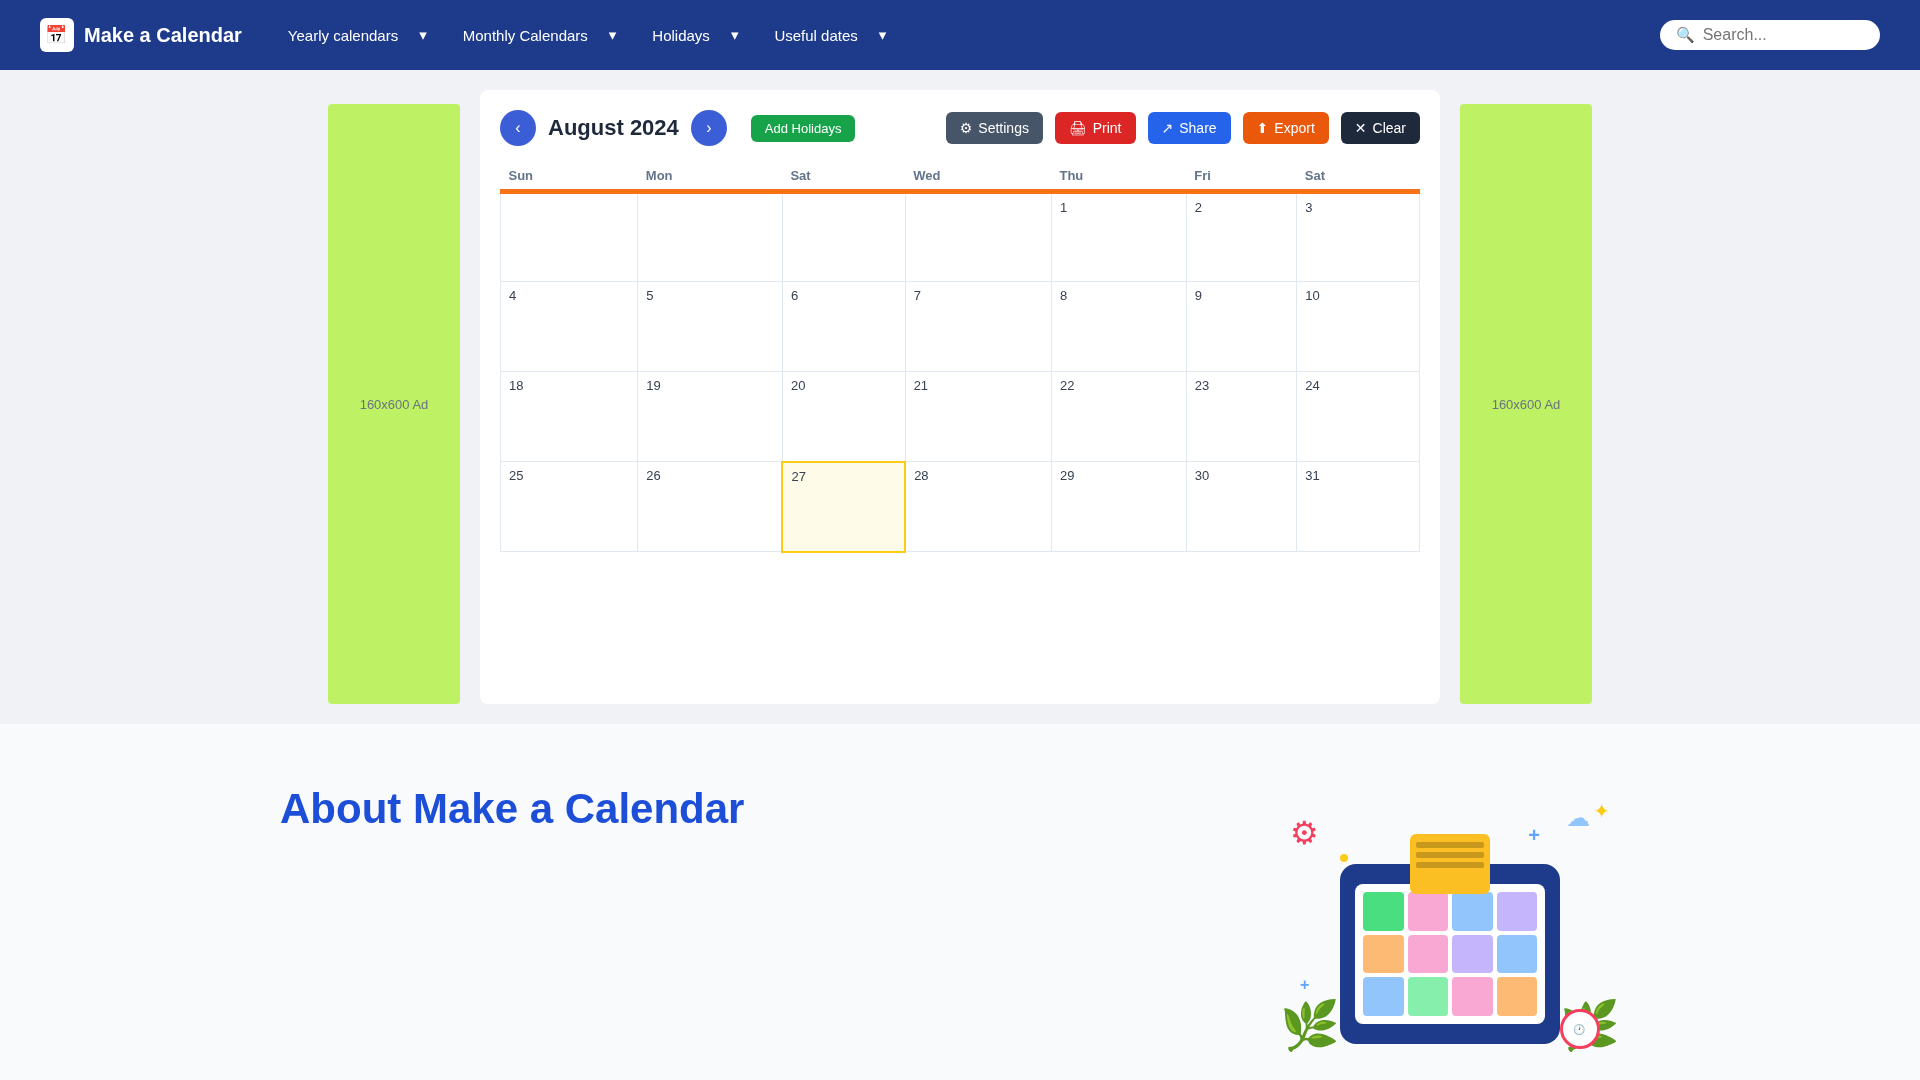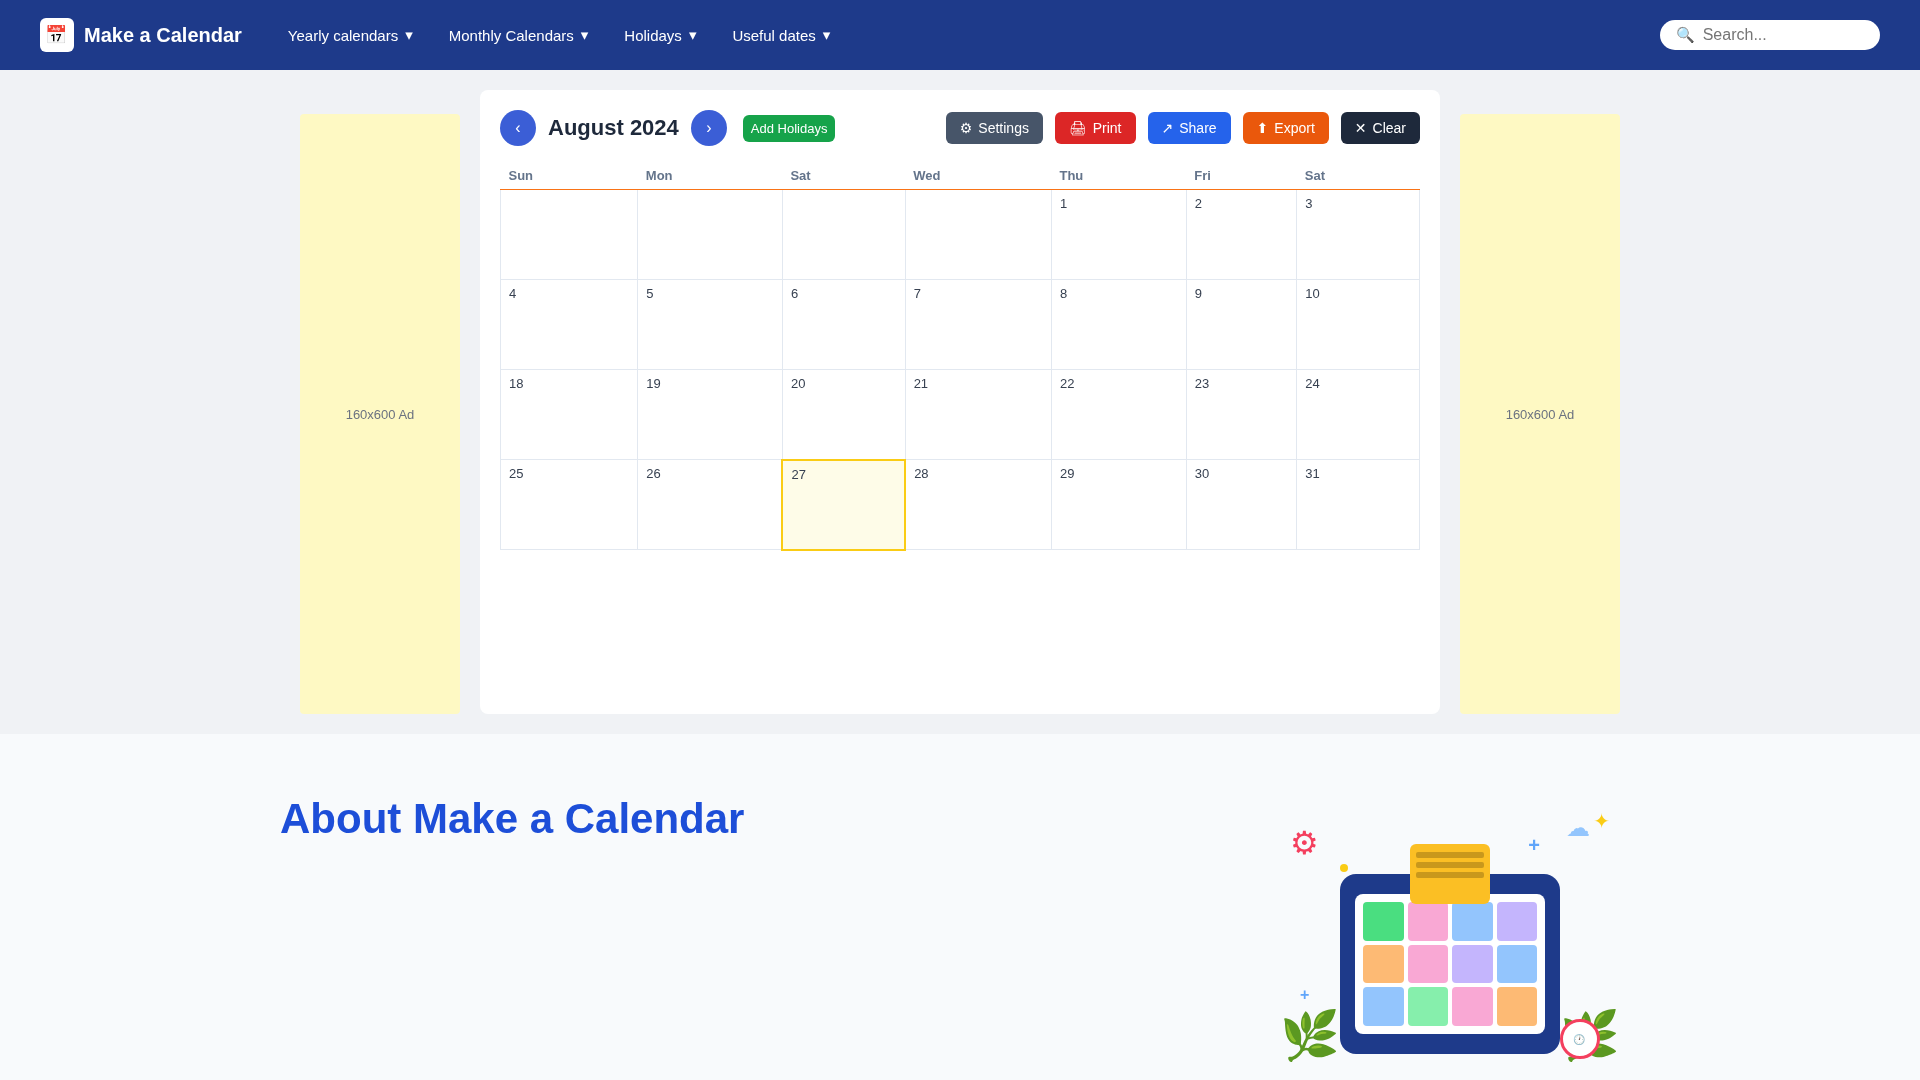--- a/index.html
+++ b/index.html
@@ -29,21 +29,21 @@
       border-radius: 6px;
       display: flex; align-items: center; justify-content: center;
       color: #1e3a8a;
       font-size: 18px;
     }
     .nav-item {
       color: white;
       font-size: 15px;
       padding: 8px 14px;
       cursor: pointer;
-      display: flex; align-items: center; gap: 7px;
+      display: flex; align-items: center; gap: 21px;
       border-radius: 6px;
       white-space: nowrap;
     }
     .nav-spacer { flex: 1; }
     .nav-search {
       background: white;
       border-radius: 25px;
       display: flex;
       align-items: center;
       padding: 6px 16px;
@@ -61,31 +61,31 @@
     
     .page-wrapper {
       display: flex;
       justify-content: center;
       padding: 20px;
       gap: 20px;
     }
 
     
     .ad-panel {
-      width: 160px;
+      width: 132px;
       min-height: 600px;
-      background: #fef9c3;
+      background: #bef264;
       display: flex;
       align-items: center;
       justify-content: center;
       color: #6b7280;
       font-size: 13px;
       border-radius: 4px;
       flex-shrink: 0;
-      margin-top: 24px;
+      margin-top: 14px;
       height: 460px;
     }
 
     
     .calendar-container {
       background: white;
       border-radius: 8px;
       padding: 20px;
       width: 960px;
       flex-shrink: 0;
@@ -112,24 +112,24 @@
     .month-title {
       font-size: 22px;
       font-weight: 700;
       color: #1e293b;
     }
     .add-holidays-btn {
       background: #16a34a;
       color: white;
       border: none;
       border-radius: 6px;
-      padding: 6px 8px;
+      padding: 6px 14px;
       font-size: 13px;
       cursor: pointer;
-      margin-left: 4px;
+      margin-left: 12px;
     }
     .toolbar-spacer { flex: 1; }
     .action-btn {
       display: flex; align-items: center; gap: 6px;
       border: none;
       border-radius: 6px;
       padding: 8px 14px;
       font-size: 14px;
       font-weight: 500;
       cursor: pointer;
@@ -145,21 +145,21 @@
     .calendar-grid {
       width: 100%;
       border-collapse: collapse;
     }
     .calendar-grid th {
       text-align: left;
       padding: 6px 8px;
       font-size: 13px;
       font-weight: 600;
       color: #64748b;
-      border-bottom: 1px solid #f97316;
+      border-bottom: 5px solid #f97316;
     }
     .calendar-grid td {
       border: 1px solid #e2e8f0;
       vertical-align: top;
       height: 90px;
       padding: 6px 8px;
       font-size: 13px;
       color: #374151;
     }
     .calendar-grid td.today-cell {

